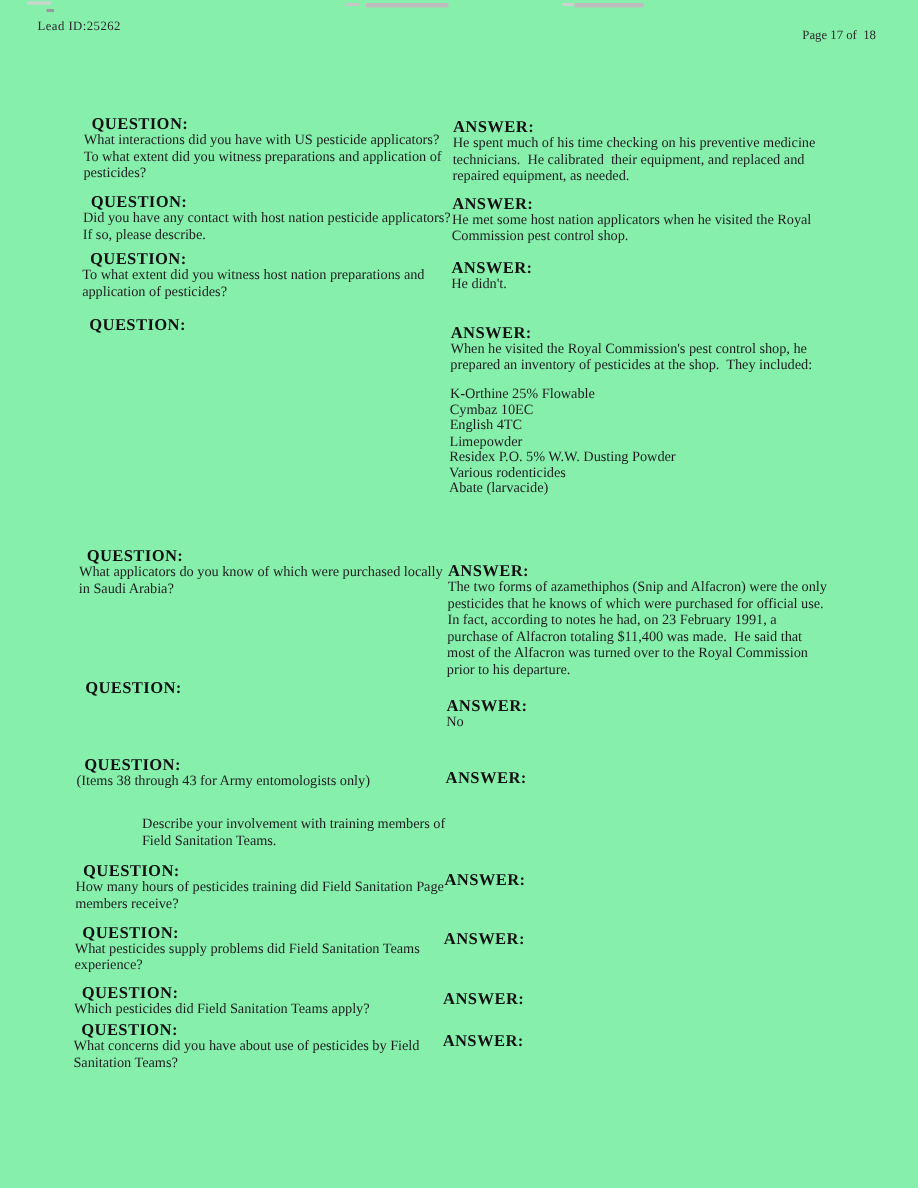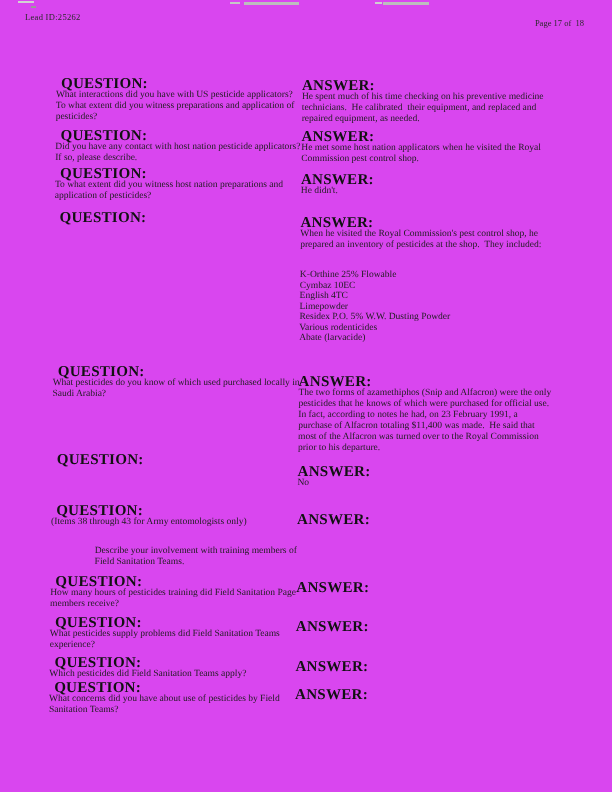--- a/index.html
+++ b/index.html
@@ -1,38 +1,38 @@
 <!DOCTYPE html>
 <html><head>
 <meta charset="utf-8">
 <style>
   html,body{margin:0;padding:0;background:#fff;}
   #page{
-    position:relative;width:612px;height:792px;background:#d946ef;overflow:hidden;
+    position:relative;width:612px;height:792px;background:#86efac;overflow:hidden;
     font-family:"Liberation Serif","DejaVu Serif",serif;color:#1c1c1c;
   }
   
   .artifact{position:absolute;}
 
   .pg-header-left{position:absolute;left:25px;top:12px;font-size:8.5px;color:#2a2a2a;letter-spacing:.3px;}
   .pg-header-right{position:absolute;right:28px;top:18px;font-size:8.5px;color:#2a2a2a;white-space:pre;}
 
   #content{position:absolute;left:0;top:0;width:612px;height:792px;
     transform:skewX(-0.65deg);transform-origin:0 0;}
 
   .col{position:absolute;top:0;}
   .col-q{left:57px;width:248px;}
   .col-a{left:303px;width:254px;}
 
   .block{position:absolute;left:0;width:100%;font-size:9.5px;line-height:11px;}
-  .hdr{font-weight:bold;font-size:15px;letter-spacing:.3px;color:#111;}
+  .hdr{font-weight:bold;font-size:11px;letter-spacing:.3px;color:#111;}
   .col-q .hdr{margin-left:5px;}
   .txt{white-space:pre-wrap;}
   .gap-top{margin-top:18px;margin-left:44px;}
-  .list{margin-top:19px;line-height:10.5px;}
+  .list{margin-top:8px;line-height:10.5px;}
 </style>
 </head>
 <body>
 
 <div id="page">
 
   <div class="artifact" style="left:18px;top:1px;width:16px;height:2px;background:#d2d2d2;"></div>
   <div class="artifact" style="left:31px;top:6px;width:5px;height:2px;background:#9a9a9a;"></div>
   <div class="artifact" style="left:230px;top:2px;width:10px;height:2px;background:#c6c6c6;"></div>
   <div class="artifact" style="left:244px;top:2px;width:55px;height:3px;background:#bdbdbd;"></div>
@@ -55,21 +55,21 @@
       </div>
       <div class="block" style="top:168px">
         <div class="hdr">QUESTION:</div>
         <div class="txt">To what extent did you witness host nation preparations and application of pesticides?</div>
       </div>
       <div class="block" style="top:212px">
         <div class="hdr">QUESTION:</div>
       </div>
       <div class="block" style="top:366px">
         <div class="hdr">QUESTION:</div>
-        <div class="txt">What pesticides do you know of which used purchased locally in Saudi Arabia?</div>
+        <div class="txt">What applicators do you know of which were purchased locally in Saudi Arabia?</div>
       </div>
       <div class="block" style="top:454px">
         <div class="hdr">QUESTION:</div>
       </div>
       <div class="block" style="top:505px">
         <div class="hdr">QUESTION:</div>
         <div class="txt">(Items 38 through 43 for Army entomologists only)</div>
         <div class="txt gap-top">Describe your involvement with training members of Field Sanitation Teams.</div>
       </div>
       <div class="block" style="top:576px">

